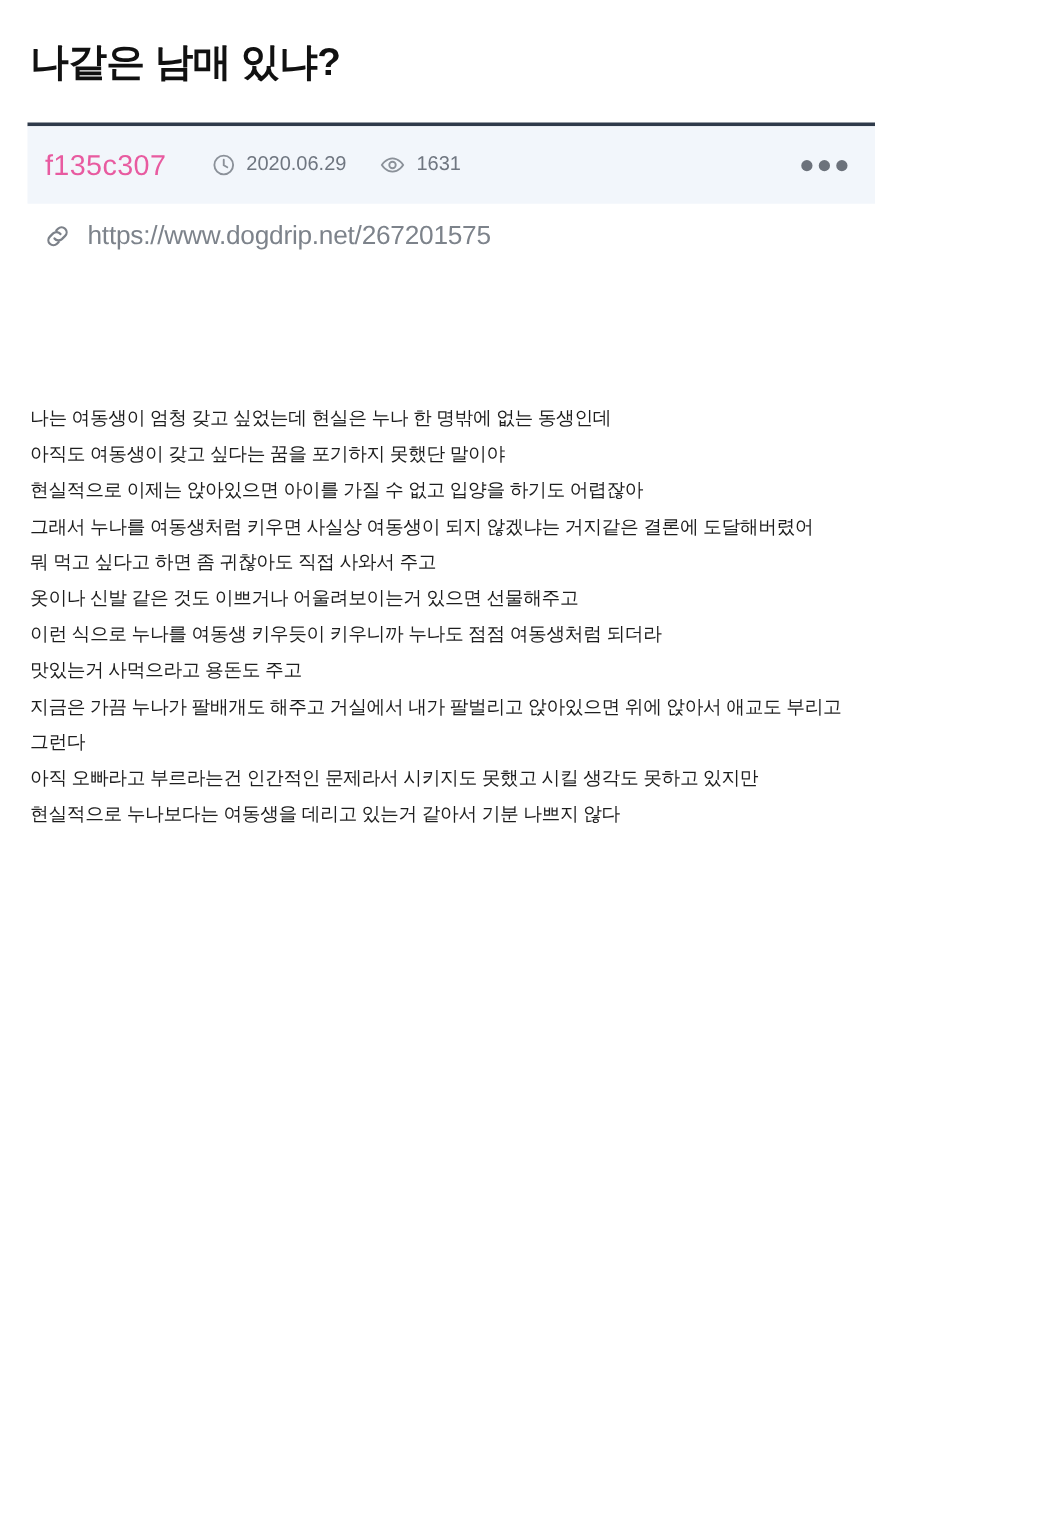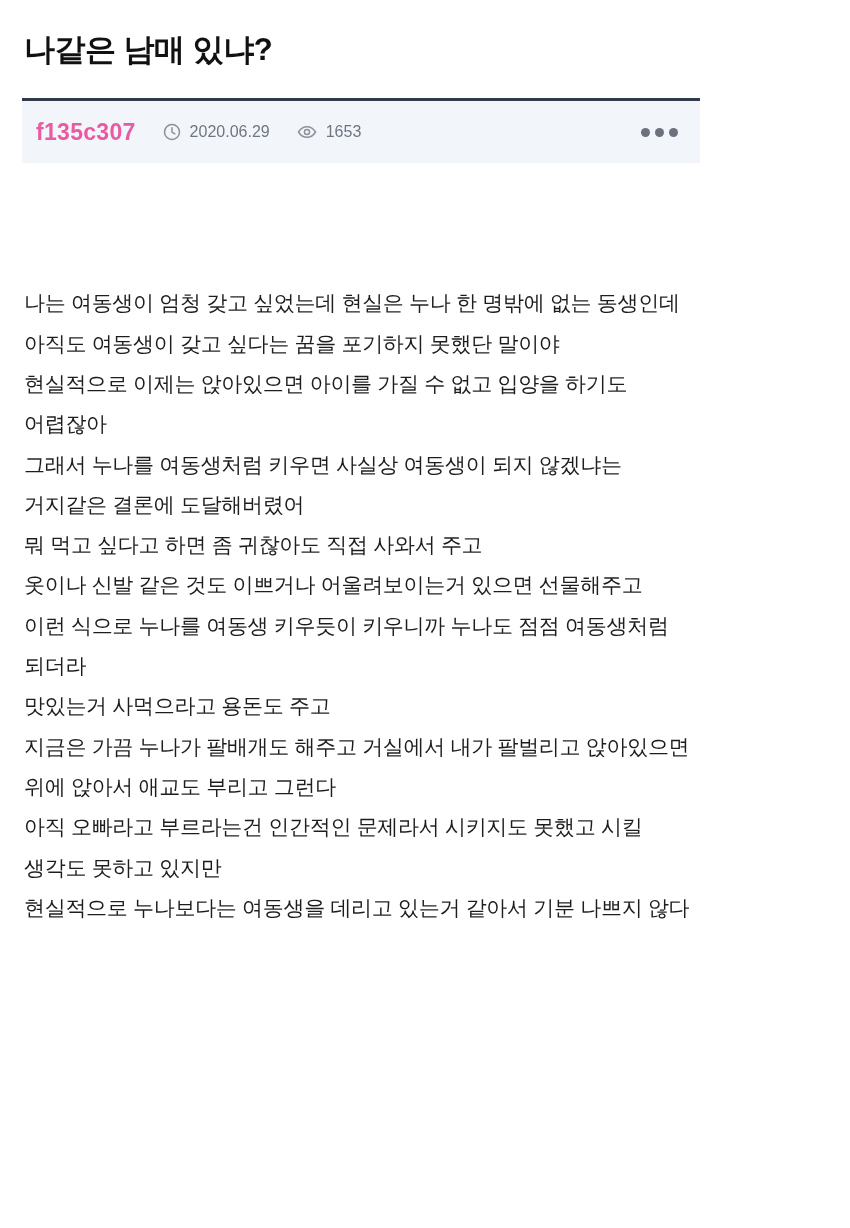--- a/index.html
+++ b/index.html
@@ -35,23 +35,23 @@
     background: #f2f6fb;
     display: flex;
     align-items: center;
     padding: 16px 16px 16px 14px;
     box-sizing: border-box;
     height: 62px;
   }
   .author {
     color: #e85ba0;
     font-size: 23px;
-    font-weight: bold;
+    font-weight: normal;
     letter-spacing: 0.3px;
-    margin-right: 26px;
+    margin-right: 36px;
   }
   .meta-item {
     display: flex;
     align-items: center;
     color: #6f7680;
     font-size: 16px;
     margin-right: 26px;
   }
   .meta-item .ico {
     display: inline-flex;
@@ -85,21 +85,21 @@
     display: inline-flex;
   }
   .link-url {
     color: #7d838b;
     font-size: 21px;
     letter-spacing: -0.2px;
   }
   .body-text {
     margin-top: 120px;
     padding: 0 2px 40px 2px;
-    font-size: 21px;
+    font-size: 15px;
     line-height: 1.92;
     color: #1d1d1d;
     letter-spacing: -0.3px;
     word-break: keep-all;
   }
   .body-text p {
     margin: 0;
   }
 </style>
 </head>
@@ -124,32 +124,41 @@
       <span>2020.06.29</span>
     </div>
 
     <div class="meta-item">
       <span class="ico">
         <svg width="22" height="20" viewBox="0 0 24 24" fill="none" stroke="currentColor" stroke-width="1.8">
           <path d="M1.8 12S5.6 5.6 12 5.6 22.2 12 22.2 12 18.4 18.4 12 18.4 1.8 12 1.8 12z"></path>
           <circle cx="12" cy="12" r="3.1"></circle>
         </svg>
       </span>
-      <span>1653</span>
+      <span>1631</span>
     </div>
 
     <div class="meta-spacer"></div>
 
     <div class="dots">
       <span></span>
       <span></span>
       <span></span>
     </div>
   </div>
 
+  <div class="link-row">
+    <span class="link-ico">
+      <svg width="24" height="24" viewBox="0 0 24 24" fill="none" stroke="currentColor" stroke-width="1.8">
+        <path d="M9.6 13.8a4 4 0 0 0 5.9.5l2.6-2.6a4 4 0 0 0-5.7-5.7l-1.4 1.4" stroke-linecap="round"></path>
+        <path d="M14.4 10.2a4 4 0 0 0-5.9-.5l-2.6 2.6a4 4 0 0 0 5.7 5.7l1.4-1.4" stroke-linecap="round"></path>
+      </svg>
+    </span>
+    <span class="link-url">https://www.dogdrip.net/267201575</span>
+  </div>
 
   <div class="body-text">
     <p>나는 여동생이 엄청 갖고 싶었는데 현실은 누나 한 명밖에 없는 동생인데</p>
     <p>아직도 여동생이 갖고 싶다는 꿈을 포기하지 못했단 말이야</p>
     <p>현실적으로 이제는 앉아있으면 아이를 가질 수 없고 입양을 하기도 어렵잖아</p>
     <p>그래서 누나를 여동생처럼 키우면 사실상 여동생이 되지 않겠냐는 거지같은 결론에 도달해버렸어</p>
     <p>뭐 먹고 싶다고 하면 좀 귀찮아도 직접 사와서 주고</p>
     <p>옷이나 신발 같은 것도 이쁘거나 어울려보이는거 있으면 선물해주고</p>
     <p>이런 식으로 누나를 여동생 키우듯이 키우니까 누나도 점점 여동생처럼 되더라</p>
     <p>맛있는거 사먹으라고 용돈도 주고</p>

